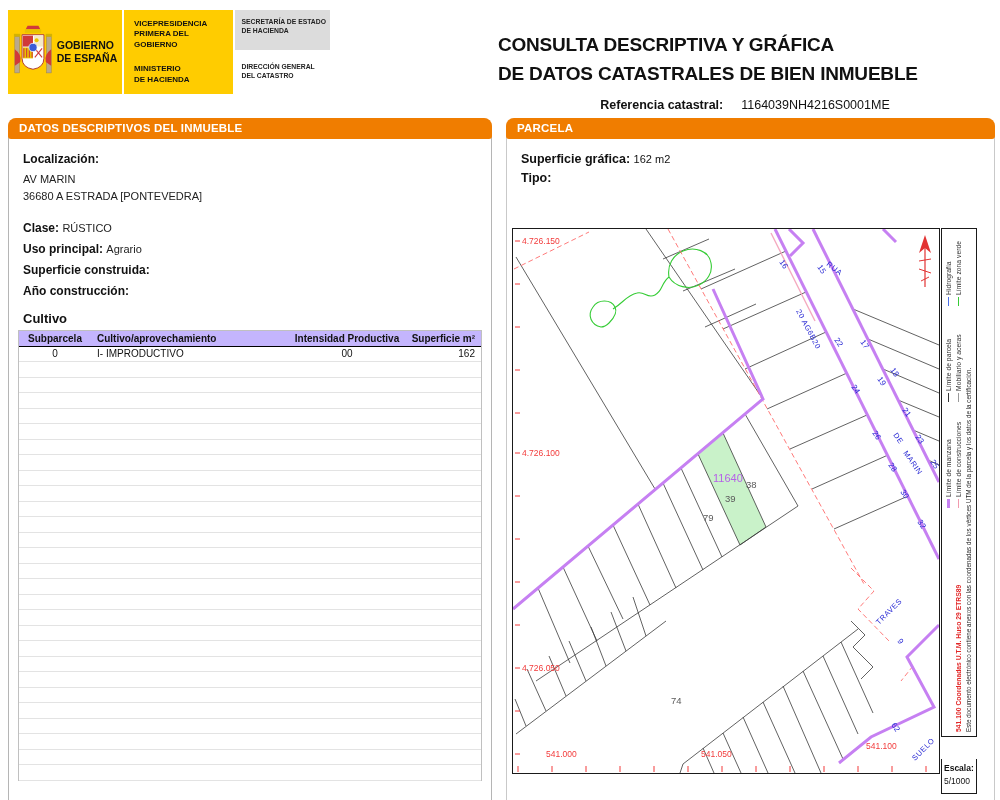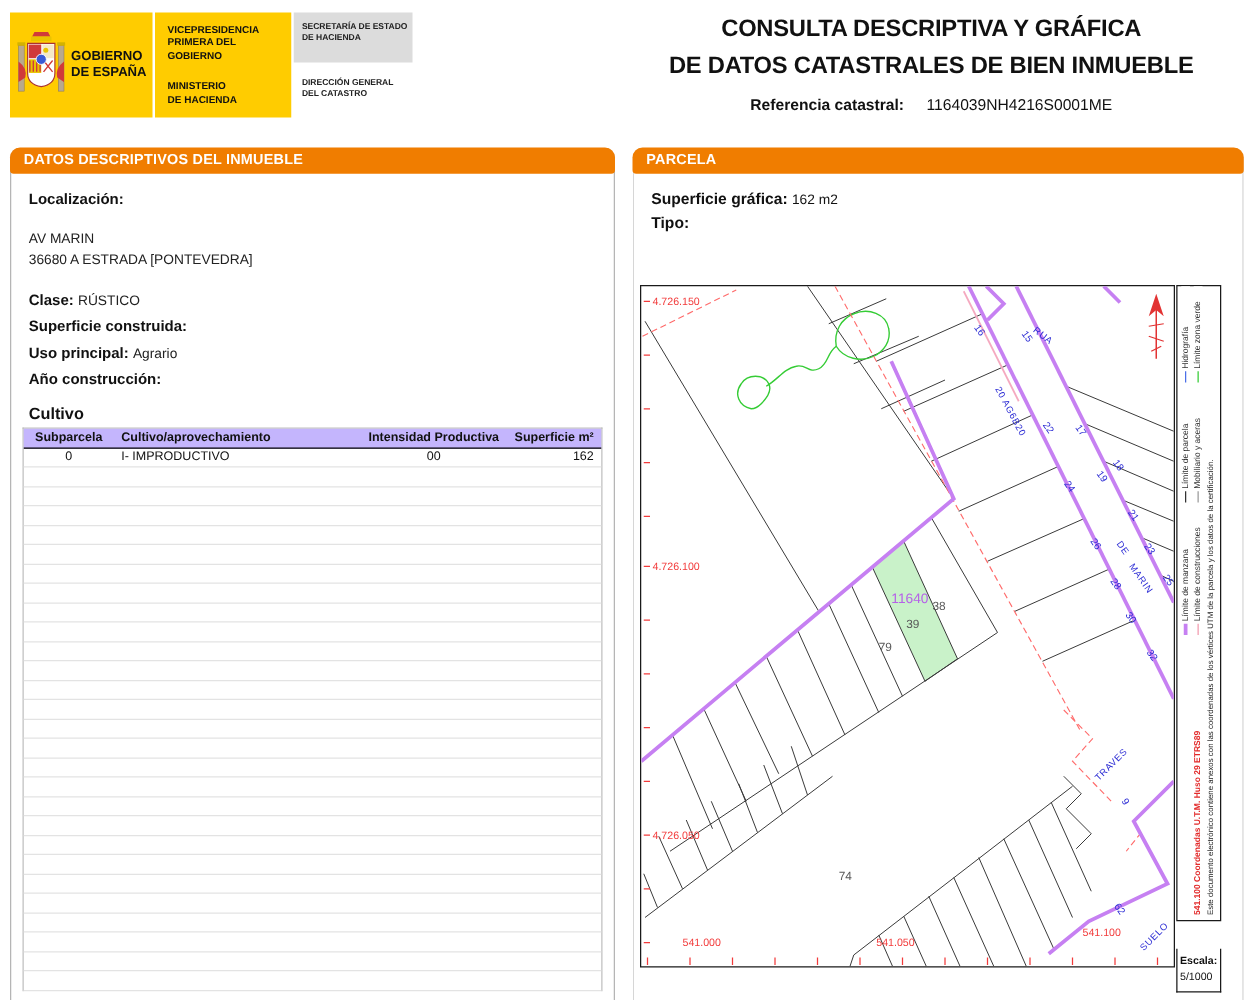--- a/index.html
+++ b/index.html
@@ -11,38 +11,38 @@
   #logo{left:8px;top:10px;width:322px;height:84px;display:flex;}
   .cell-y{background:#ffcc00;}
   #logo-c1{width:117px;margin-right:2px;display:flex;align-items:center;justify-content:center;gap:4px;}
   #gobierno-txt{font-weight:bold;font-size:10.5px;line-height:1.25;white-space:pre-line;}
   #logo-c2{width:111px;margin-right:2px;padding:9px 2px 9px 10px;box-sizing:border-box;display:flex;flex-direction:column;justify-content:space-between;font-weight:bold;font-size:8px;line-height:1.3;white-space:pre-line;}
   #logo-c3{width:98px;display:flex;flex-direction:column;gap:3px;font-size:6.8px;font-weight:bold;color:#222;}
   #logo-c3 .boxA{background:#dcdcdc;flex:1;padding:7px 3px 0 7px;line-height:1.35;white-space:pre-line;}
   #logo-c3 .boxB{background:#fff;flex:1;padding:9px 3px 0 7px;line-height:1.35;white-space:pre-line;}
 
   
-  #titleblock{left:498px;top:9px;width:494px;text-align:center;}
+  #titleblock{left:498px;top:30px;width:494px;text-align:left;}
   .title-line{font-size:19px;font-weight:bold;line-height:1.55;letter-spacing:-0.2px;}
   #refline{margin-top:9px;font-size:12.5px;display:flex;justify-content:center;gap:18px;}
   #refline b{font-weight:bold;}
 
   
   .panel{border:1px solid #b5b5b5;border-bottom:none;border-radius:9px 9px 0 0;box-sizing:border-box;background:#fff;}
   #leftPanel{left:8px;top:118px;width:484px;height:682px;}
   #rightPanel{left:506px;top:118px;width:489px;height:682px;border-color:#c9c9c9;}
   .panel-head{background:#f07d00;color:#fff;font-weight:bold;font-size:11.5px;letter-spacing:.2px;
               padding:4px 11px 5px 11px;border-radius:8px 8px 3px 3px;margin:-1px -1px 0 -1px;}
   .panel-body{padding:13px 10px 0 14px;}
 
   .lv{margin-bottom:7px;font-size:12px;}
   .lv b{font-weight:bold;}
   .lv span{font-size:11px;color:#222;}
   .addr{font-size:11px;color:#222;margin-bottom:5px;}
-  #loc-label{margin-bottom:19px;}
+  #loc-label{margin-bottom:7px;}
   .gap-lg{margin-bottom:19px;}
   #cultivo-title{font-size:13px;font-weight:bold;margin:13px 0 4px 0;}
 
   
   #cultivo-table{margin:0 0 0 -5px;border:1px solid #c0c0c0;border-bottom:none;font-size:10px;width:462px;}
   .trow{display:flex;height:15.5px;align-items:center;border-bottom:1px solid #e3e3e3;box-sizing:border-box;}
   .trow.thead{background:#c4b5fd;font-weight:bold;border-bottom:1px solid #000000;}
   .tc1{width:72px;text-align:center;}
   .tc2{flex:1;padding-left:6px;}
   .tc3{width:112px;text-align:center;}
@@ -130,22 +130,22 @@
     </div>
   </div>
 
   <div class="abs panel" id="leftPanel">
     <div class="panel-head">DATOS DESCRIPTIVOS DEL INMUEBLE</div>
     <div class="panel-body">
       <div class="lv" id="loc-label"><b>Localización:</b></div>
       <div class="addr">AV MARIN</div>
       <div class="addr gap-lg">36680 A ESTRADA [PONTEVEDRA]</div>
       <div class="lv"><b>Clase:</b> <span>RÚSTICO</span></div>
+      <div class="lv"><b>Uso principal:</b> <span>Agrario</span></div>
       <div class="lv"><b>Superficie construida:</b> <span></span></div>
-      <div class="lv"><b>Uso principal:</b> <span>Agrario</span></div>
       <div class="lv"><b>Año construcción:</b> <span></span></div>
       <div id="cultivo-title">Cultivo</div>
       <div id="cultivo-table">
           <div class="trow thead">
             <div class="tc1">Subparcela</div>
             <div class="tc2">Cultivo/aprovechamiento</div>
             <div class="tc3">Intensidad Productiva</div>
             <div class="tc4">Superficie m²</div>
           </div>
           <div class="trow">

